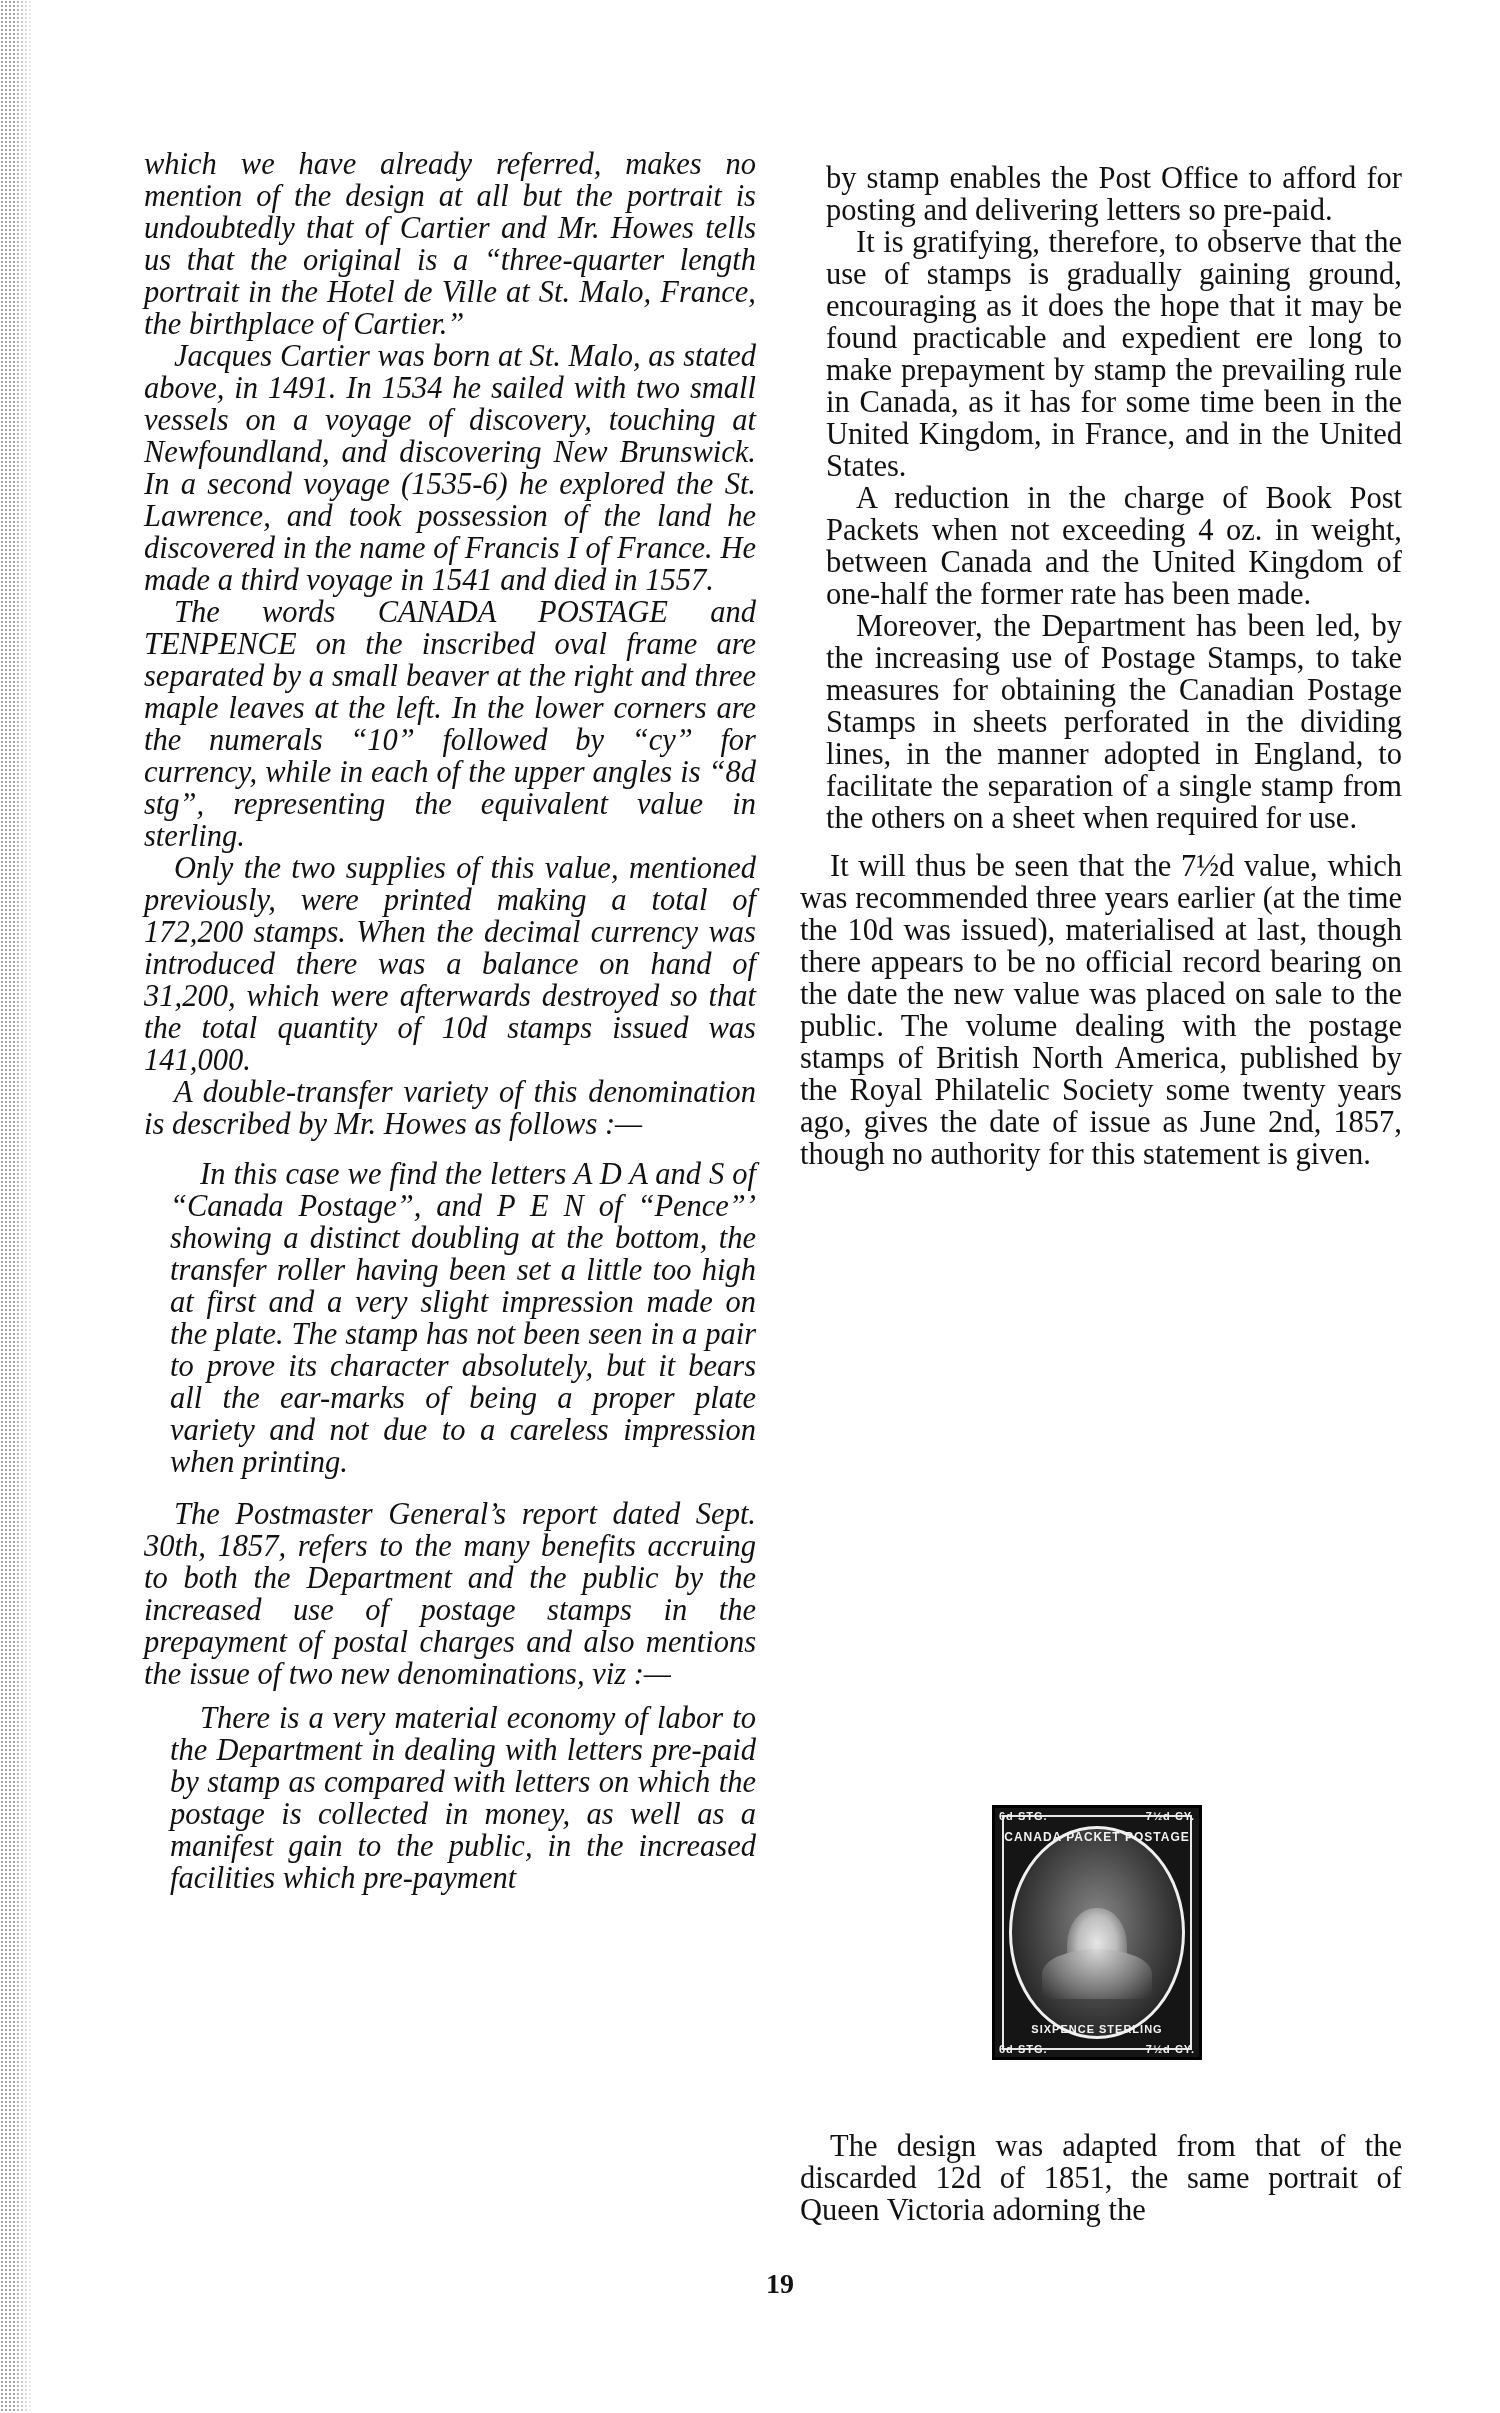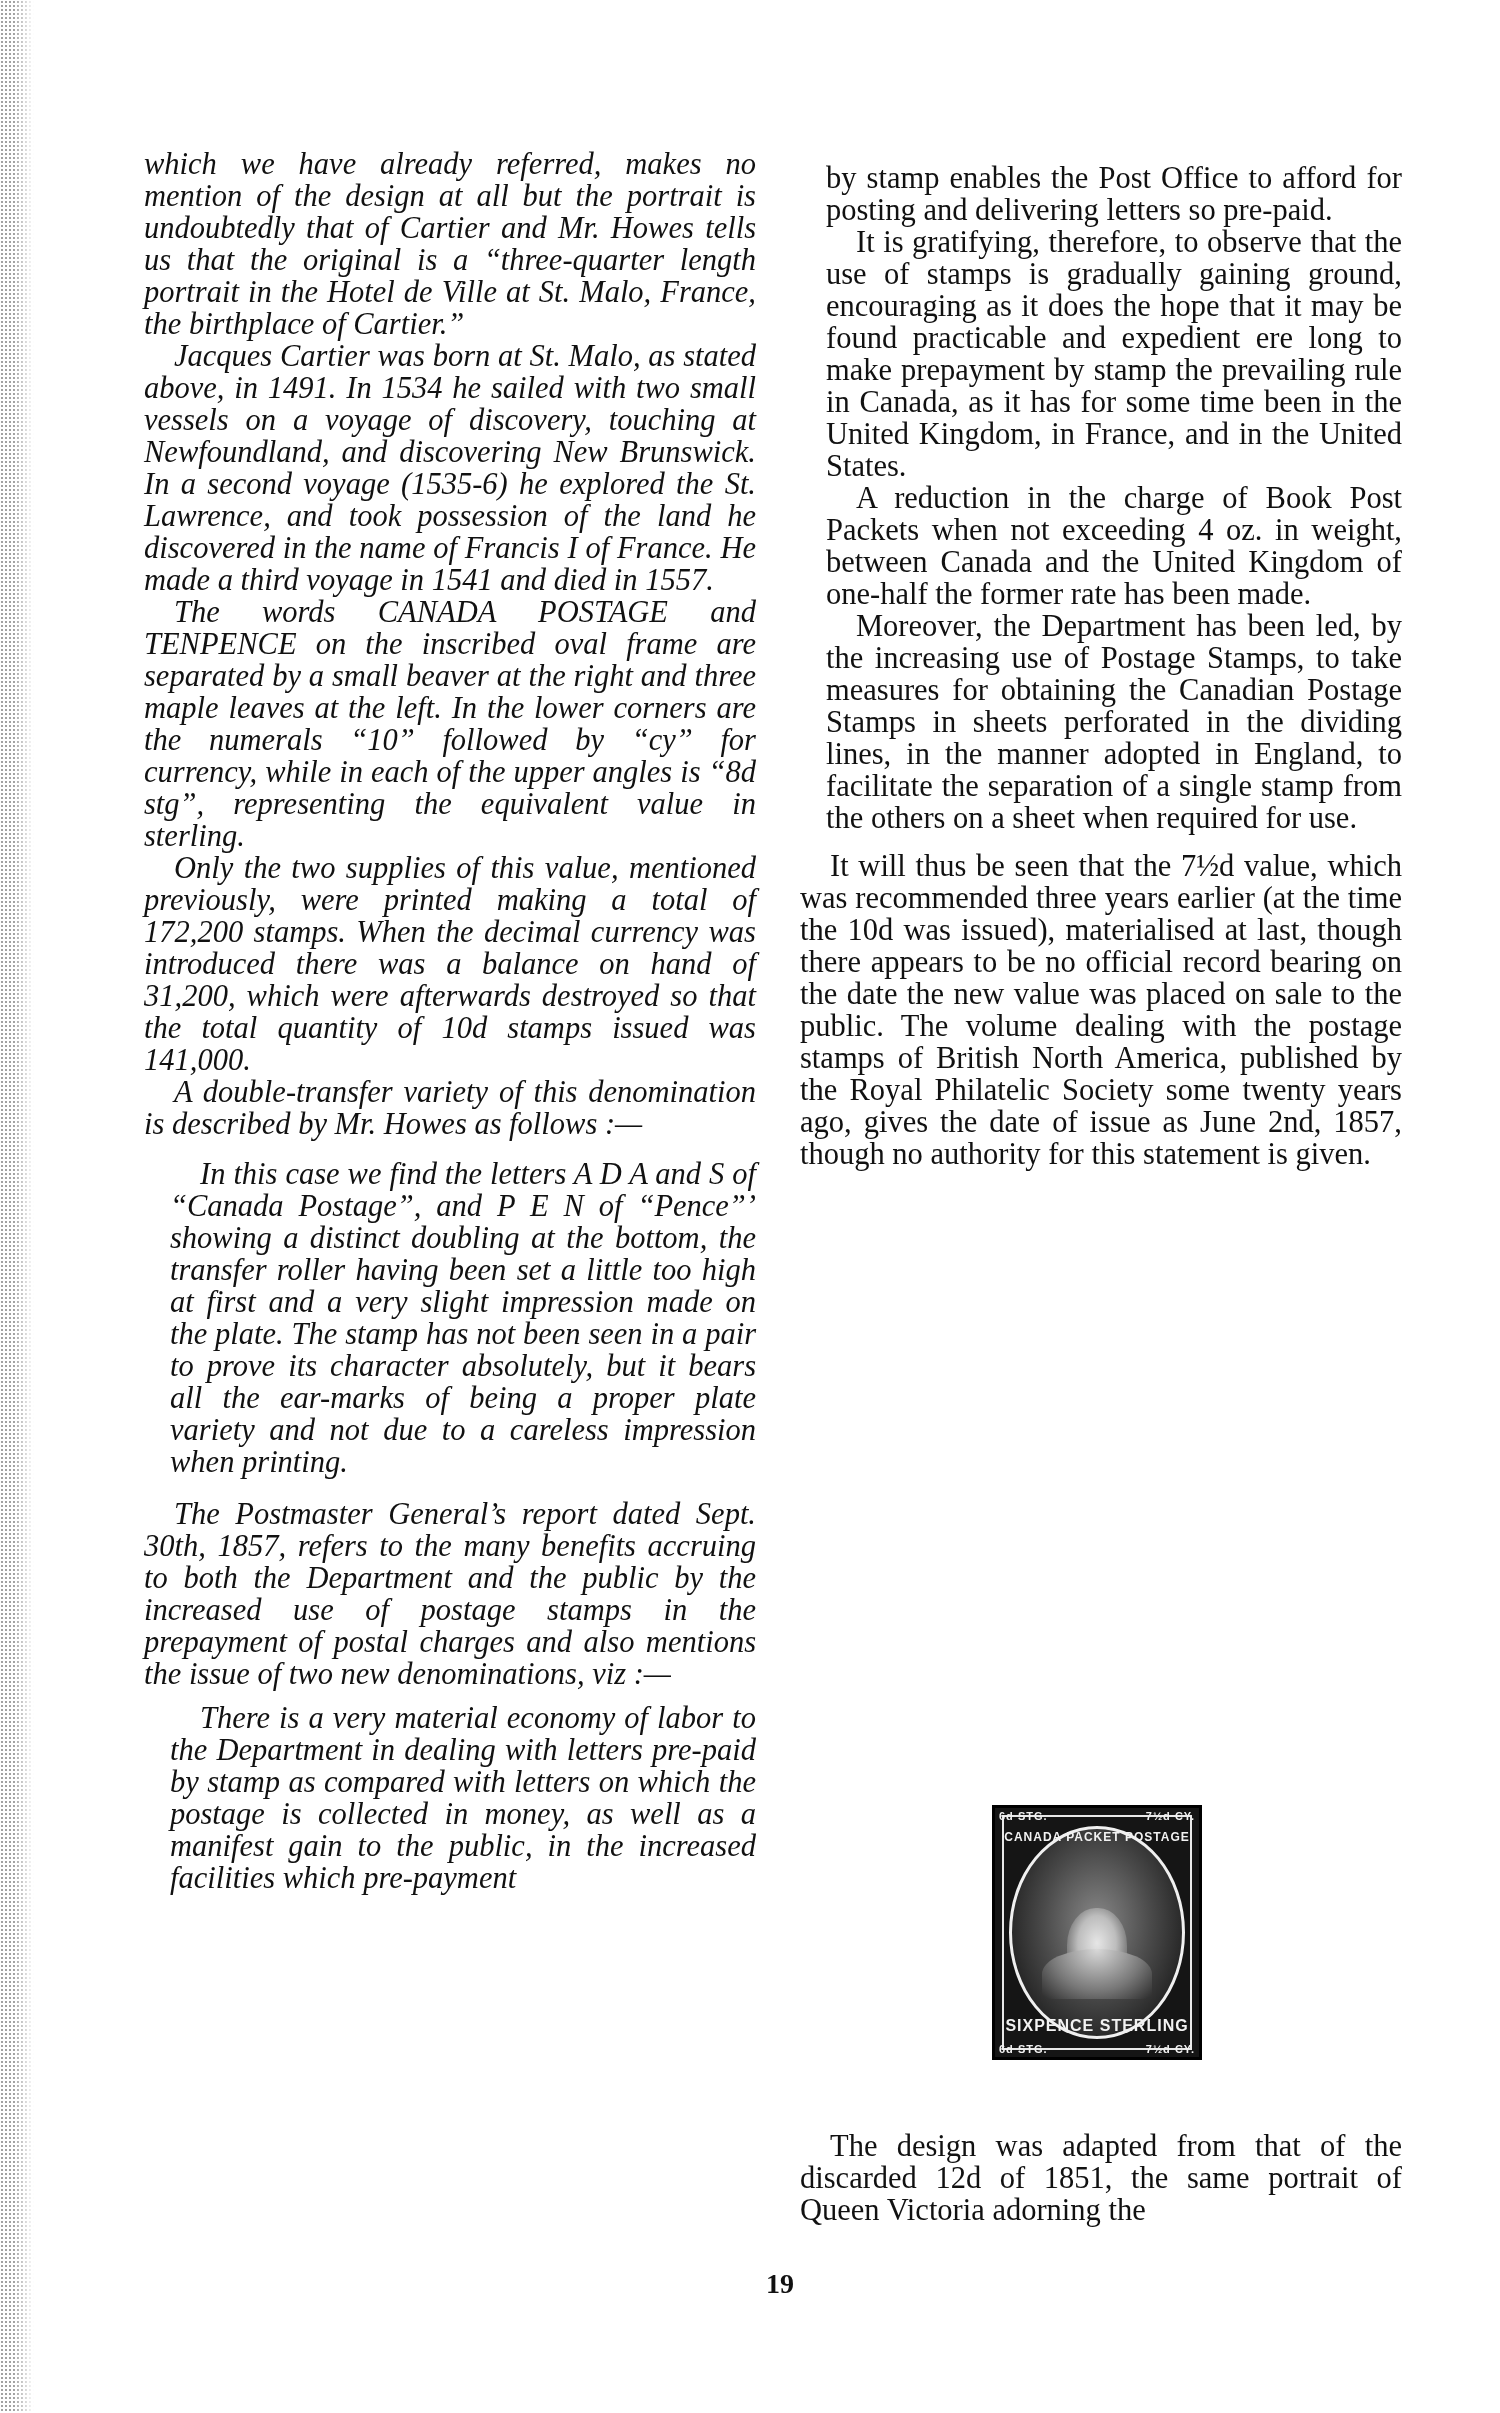--- a/index.html
+++ b/index.html
@@ -129,21 +129,21 @@
   <p class="indent gap-top">It will thus be seen that the 7½d value, which was recommended three years earlier (at the time the 10d was issued), materialised at last, though there appears to be no official record bearing on the date the new value was placed on sale to the public. The volume dealing with the postage stamps of British North America, published by the Royal Philatelic Society some twenty years ago, gives the date of issue as June 2nd, 1857, though no authority for this statement is given.</p>
 </div>
 
 <div class="stamp-figure">
   <div class="stamp-inner"></div>
   <div class="stamp-oval">
     <div class="stamp-portrait"></div>
     <div class="stamp-bust"></div>
   </div>
   <span class="stamp-text st-top" style="font-size:12px;">CANADA PACKET POSTAGE</span>
-  <span class="stamp-text st-bottom" style="font-size:16px;">SIXPENCE STERLING</span>
+  <span class="stamp-text st-bottom" style="font-size:11px;">SIXPENCE STERLING</span>
   <span class="stamp-text st-corner st-tl">6d STG.</span>
   <span class="stamp-text st-corner st-tr">7½d CY.</span>
   <span class="stamp-text st-corner st-bl">6d STG.</span>
   <span class="stamp-text st-corner st-br">7½d CY.</span>
 </div>
 
 <div class="column" style="left:800px; top:2130px; width:602px;">
   <p class="indent">The design was adapted from that of the discarded 12d of 1851, the same portrait of Queen Victoria adorning the</p>
 </div>
 

